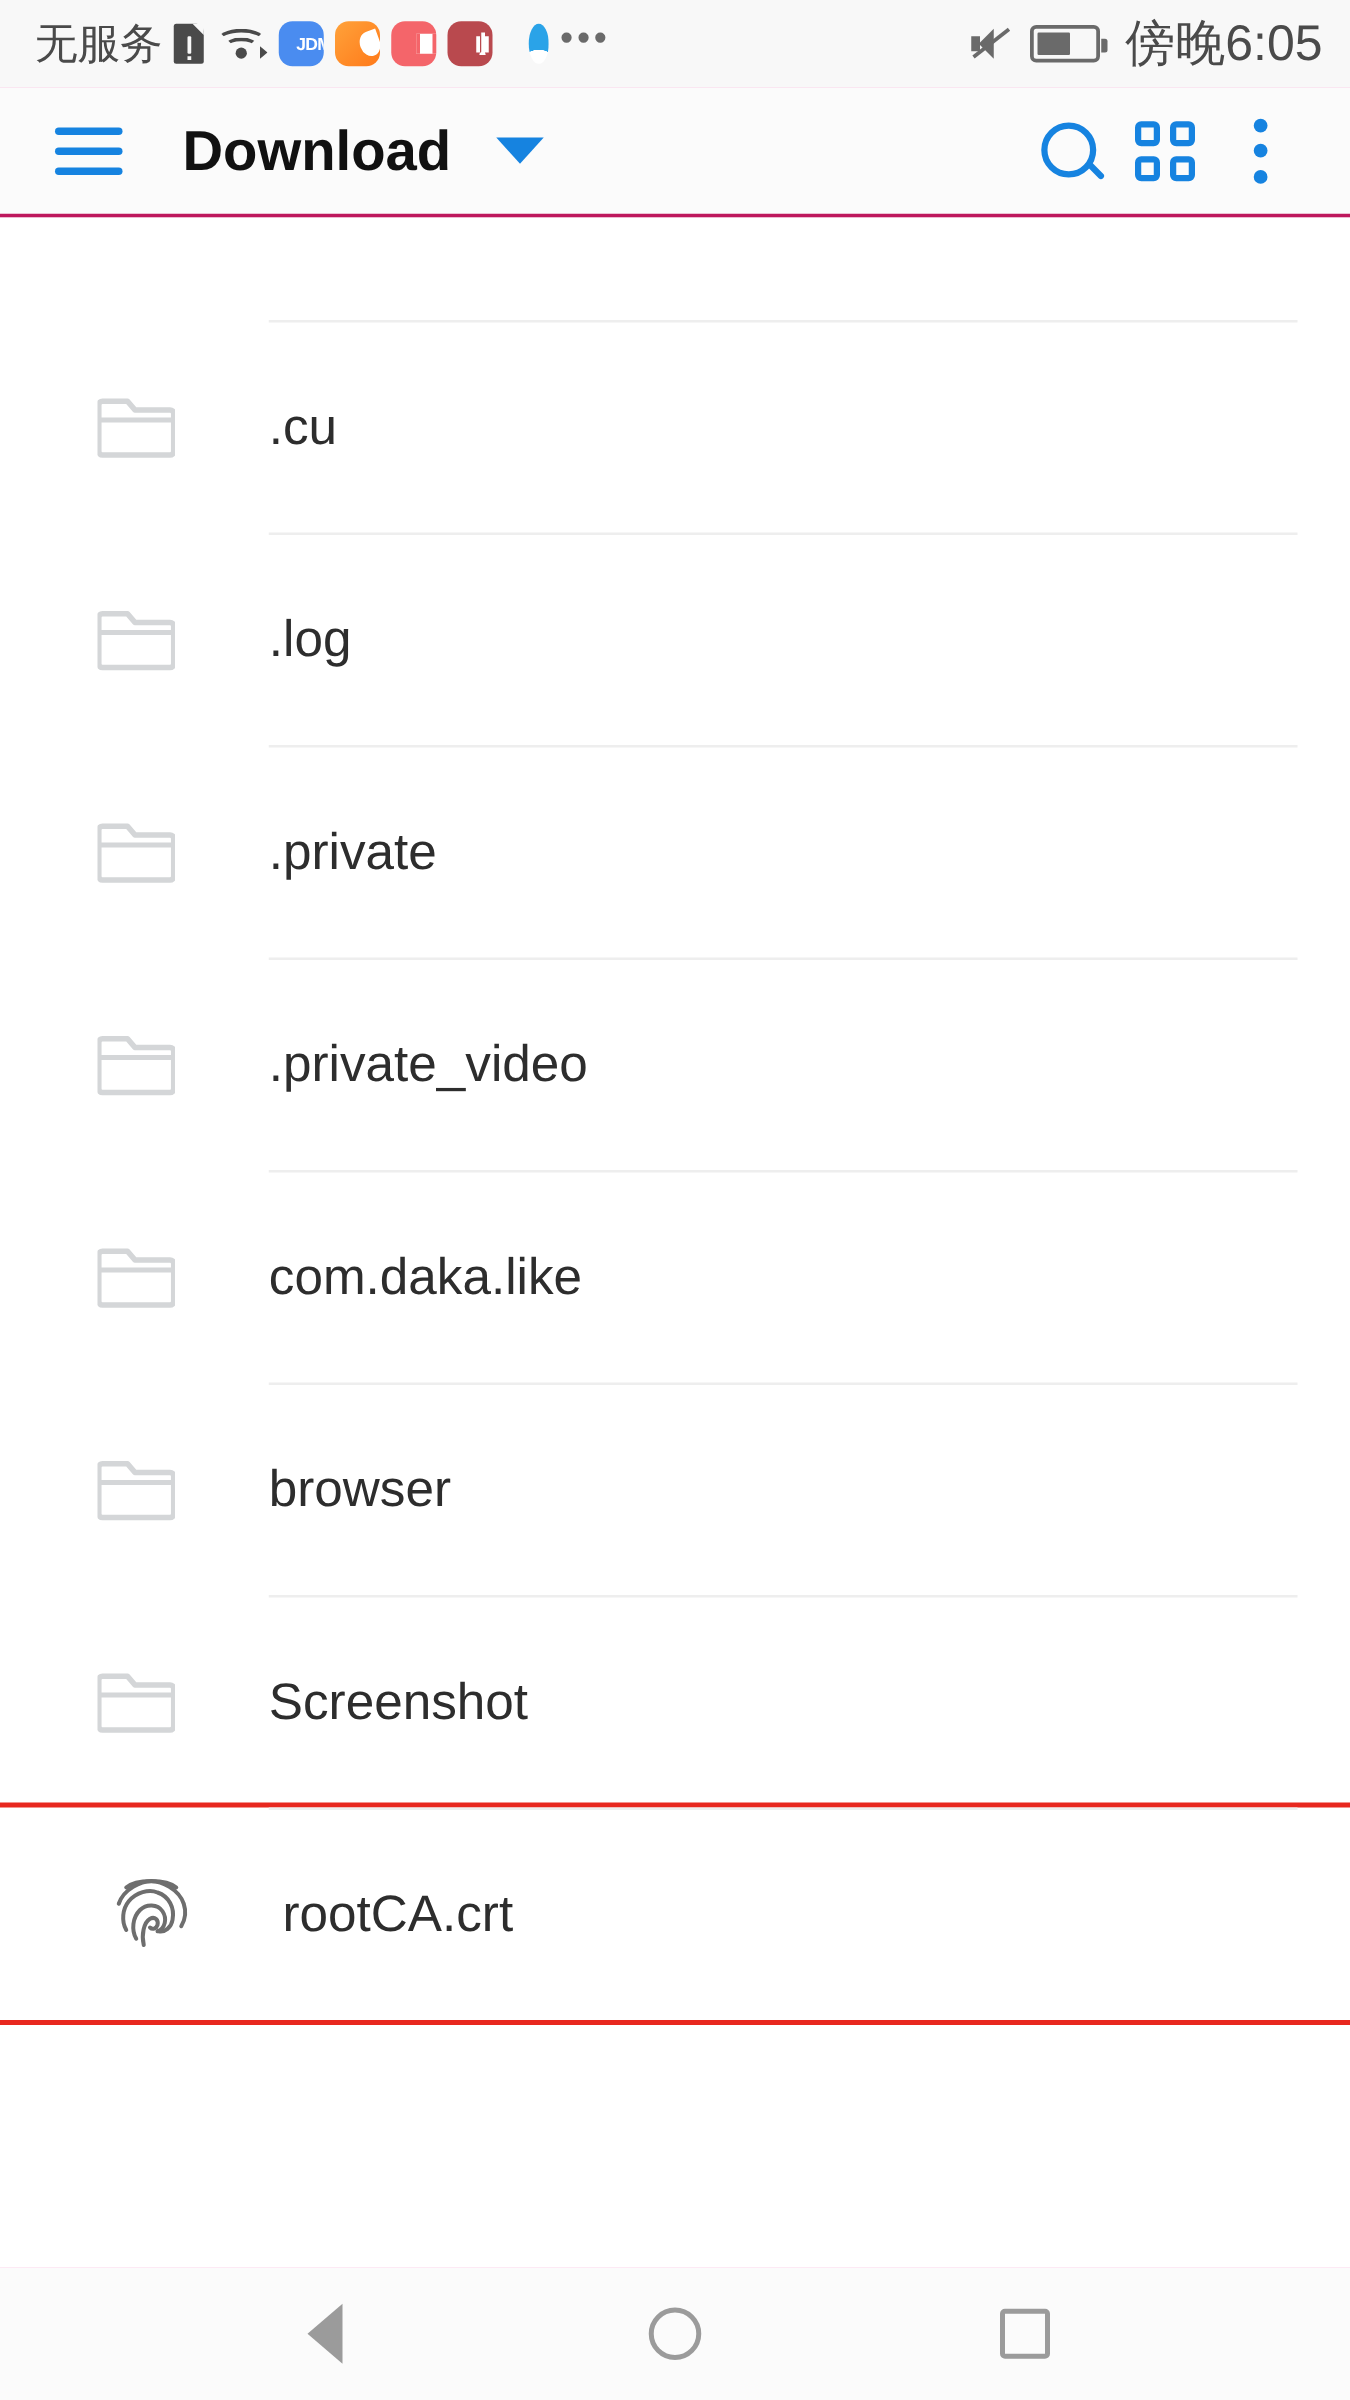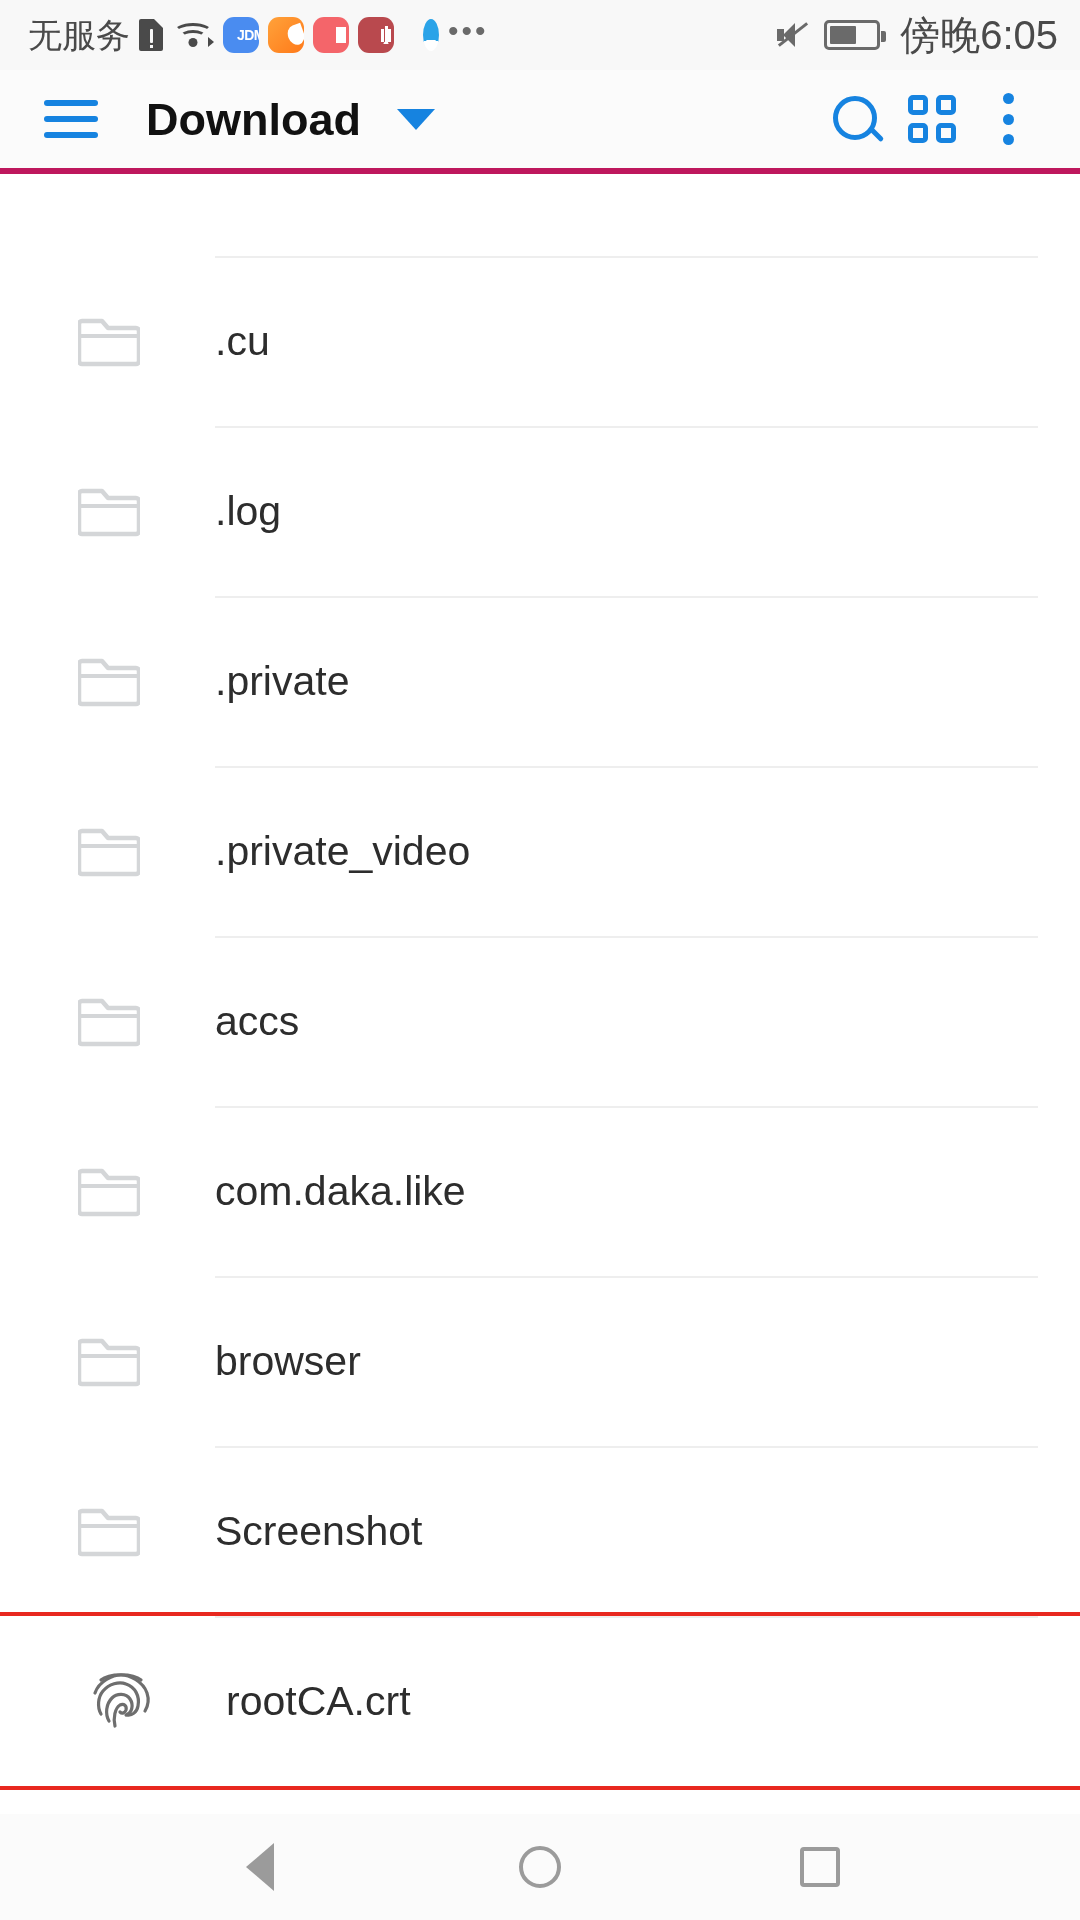--- a/index.html
+++ b/index.html
@@ -222,21 +222,21 @@
     color: #4a4a4a;
     line-height: 1;
     white-space: nowrap;
     margin-left: 6px;
   }
 
   
   .toolbar {
     height: 104px;
     background: #fbfbfb;
-    border-bottom: 6px solid #be185d;
+    border-bottom: 3px solid #be185d;
     display: flex;
     align-items: center;
     padding: 0 34px 0 44px;
     flex: 0 0 auto;
   }
   .hamburger {
     width: 54px;
     display: flex;
     flex-direction: column;
     gap: 10px;
@@ -550,33 +550,20 @@
       <div class="row">
         <div class="icon-cell">
           <span class="folder-ic">
 <svg width="62" height="52" viewBox="0 0 62 52" xmlns="http://www.w3.org/2000/svg">
   <path d="M4 6 h20 l6 7 h28 a3 3 0 0 1 3 3 v30 a3 3 0 0 1 -3 3 h-54 a3 3 0 0 1 -3 -3 v-37 a3 3 0 0 1 3 -3 z" fill="none" stroke="#d4d6d8" stroke-width="4.5" stroke-linejoin="round"></path>
   <line x1="2" y1="21" x2="60" y2="21" stroke="#d4d6d8" stroke-width="4"></line>
 </svg>
           </span>
         </div>
         <div class="text-cell">
-          <div class="row-title">accs</div>
-        </div>
-      </div>
-      <div class="row">
-        <div class="icon-cell">
-          <span class="folder-ic">
-<svg width="62" height="52" viewBox="0 0 62 52" xmlns="http://www.w3.org/2000/svg">
-  <path d="M4 6 h20 l6 7 h28 a3 3 0 0 1 3 3 v30 a3 3 0 0 1 -3 3 h-54 a3 3 0 0 1 -3 -3 v-37 a3 3 0 0 1 3 -3 z" fill="none" stroke="#d4d6d8" stroke-width="4.5" stroke-linejoin="round"></path>
-  <line x1="2" y1="21" x2="60" y2="21" stroke="#d4d6d8" stroke-width="4"></line>
-</svg>
-          </span>
-        </div>
-        <div class="text-cell">
           <div class="row-title">com.daka.like</div>
         </div>
       </div>
       <div class="row">
         <div class="icon-cell">
           <span class="folder-ic">
 <svg width="62" height="52" viewBox="0 0 62 52" xmlns="http://www.w3.org/2000/svg">
   <path d="M4 6 h20 l6 7 h28 a3 3 0 0 1 3 3 v30 a3 3 0 0 1 -3 3 h-54 a3 3 0 0 1 -3 -3 v-37 a3 3 0 0 1 3 -3 z" fill="none" stroke="#d4d6d8" stroke-width="4.5" stroke-linejoin="round"></path>
   <line x1="2" y1="21" x2="60" y2="21" stroke="#d4d6d8" stroke-width="4"></line>
 </svg>

